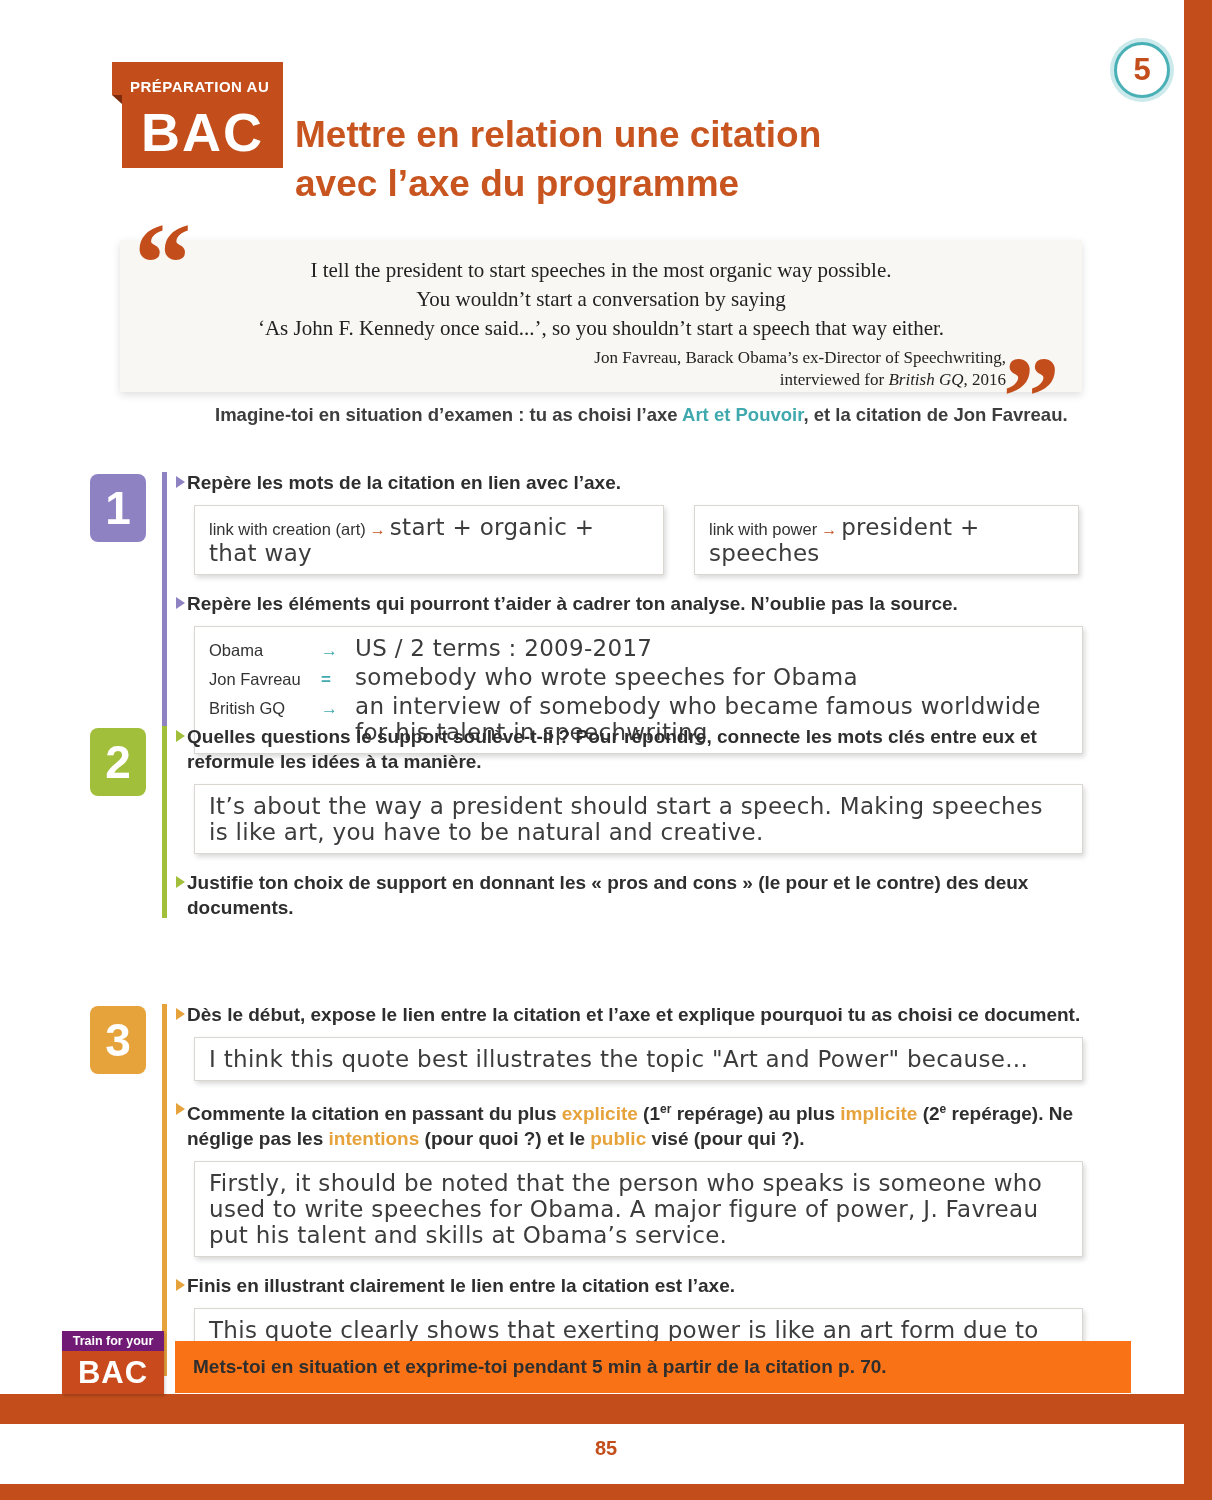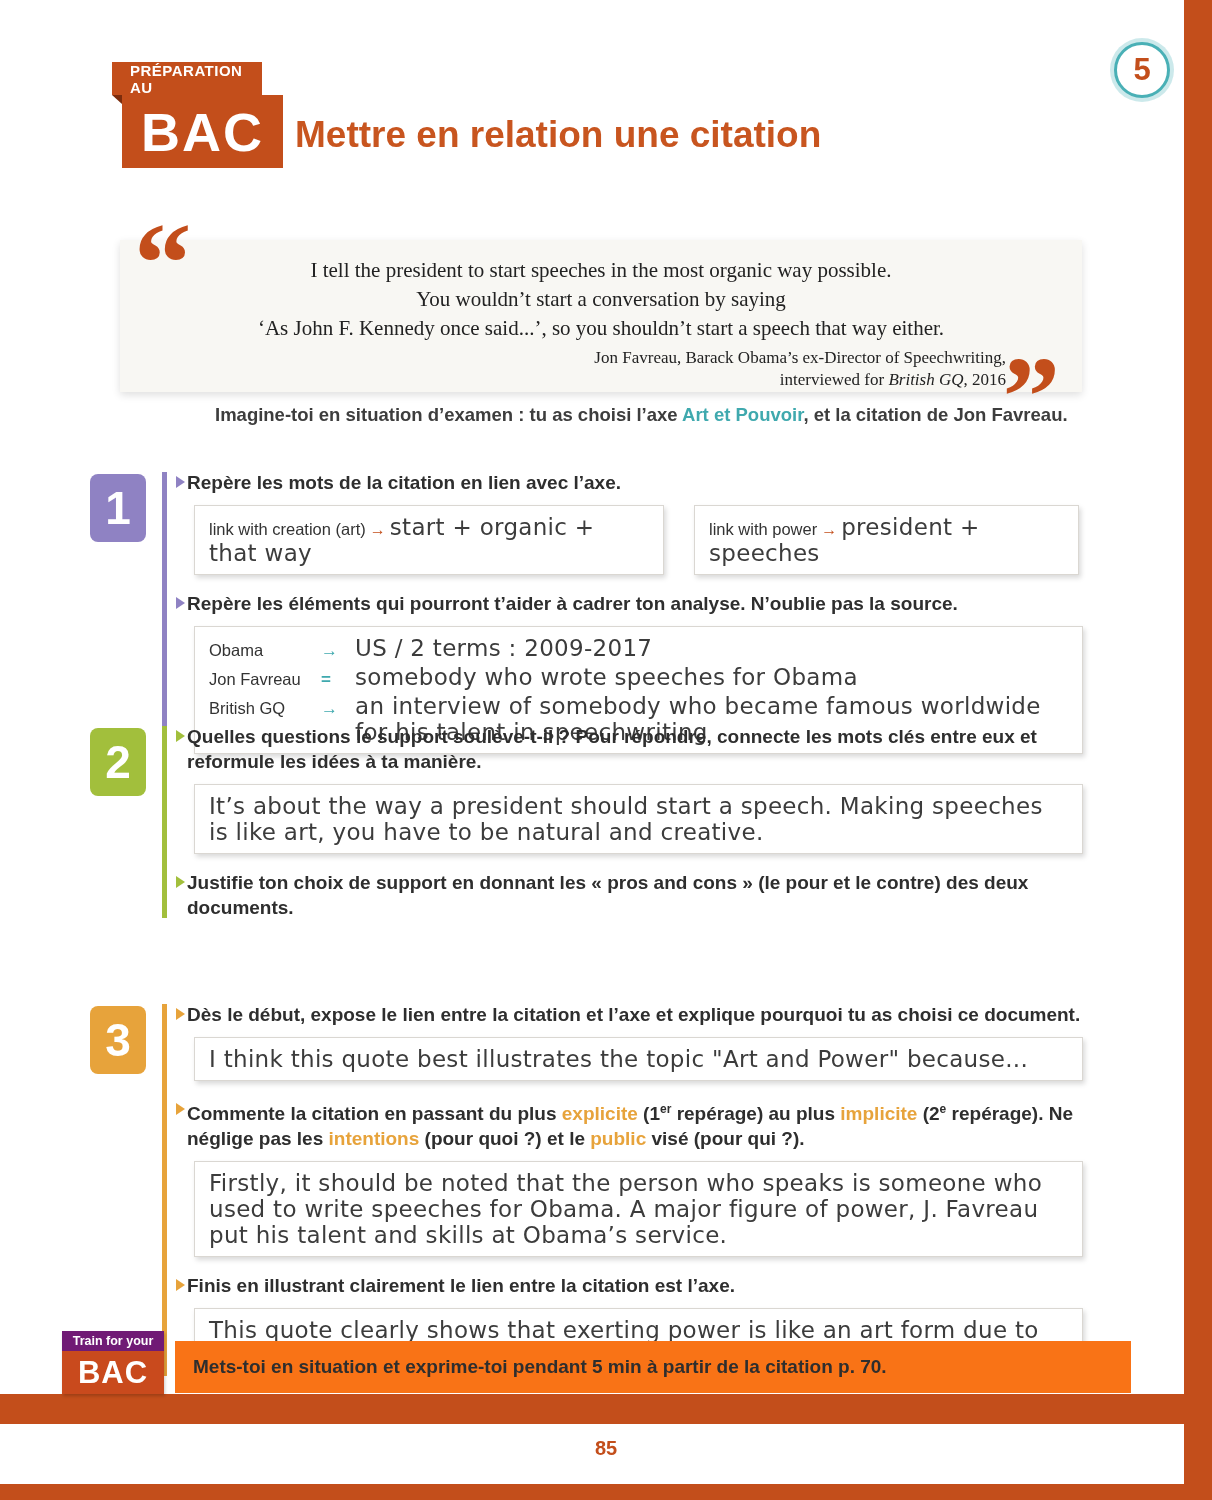--- a/index.html
+++ b/index.html
@@ -16,23 +16,23 @@
   .bottom-bar  { position:absolute; left:0; top:1394px; width:100%; height:30px; background:var(--orange); }
   .bottom-strip{ position:absolute; left:0; top:1484px; width:100%; height:16px; background:var(--orange); }
 
   
   .unit-badge { position:absolute; left:1114px; top:42px; width:56px; height:56px; border-radius:50%;
     background:#fff; border:3px solid #49b0b6; box-shadow:0 0 0 4px rgba(73,176,182,.28);
     display:flex; align-items:center; justify-content:center;
     color:var(--orange); font-size:31px; font-weight:bold; }
 
   
-  .ribbon { position:absolute; left:112px; top:62px; width:150px; height:33px; background:var(--orange);
+  .ribbon { position:absolute; left:112px; top:62px; width:171px; height:33px; background:var(--orange);
     color:#fff; font-size:15px; font-weight:bold; letter-spacing:.5px;
-    display:flex; align-items:flex-start; padding-left:18px; }
+    display:flex; align-items:flex-end; padding-left:18px; }
   .ribbon-fold { position:absolute; left:112px; top:95px; width:10px; height:9px; background:#7c2c0c;
     clip-path:polygon(0 0,100% 0,100% 100%); }
   .bac-badge { position:absolute; left:122px; top:95px; width:161px; height:73px; background:var(--orange);
     color:#fff; font-weight:bold; font-size:54px; letter-spacing:2px;
     display:flex; align-items:center; justify-content:center; }
   .title { position:absolute; left:295px; top:110px; color:var(--orange-title);
     font-size:37px; font-weight:bold; line-height:49px; }
 
   
   .quote-box { position:absolute; left:120px; top:240px; width:962px; height:152px;
@@ -102,20 +102,21 @@
 
   <div class="ribbon">
     <span>PRÉPARATION AU</span>
   </div>
   <div class="ribbon-fold"></div>
   <div class="bac-badge">
     <span>BAC</span>
   </div>
   <h1 class="title">
     <span>Mettre en relation une citation</span><br>
+    <span>avec l’axe du programme</span>
   </h1>
 
   <section class="quote-box">
     <span class="q-open">“</span>
     <span class="q-close">”</span>
     <p class="q-line">I tell the president to start speeches in the most organic way possible.</p>
     <p class="q-line">You wouldn’t start a conversation by saying</p>
     <p class="q-line">‘As John F. Kennedy once said...’, so you shouldn’t start a speech that way either.</p>
     <p class="q-attrib">
       <span>Jon Favreau, Barack Obama’s ex-Director of Speechwriting,</span><br>

